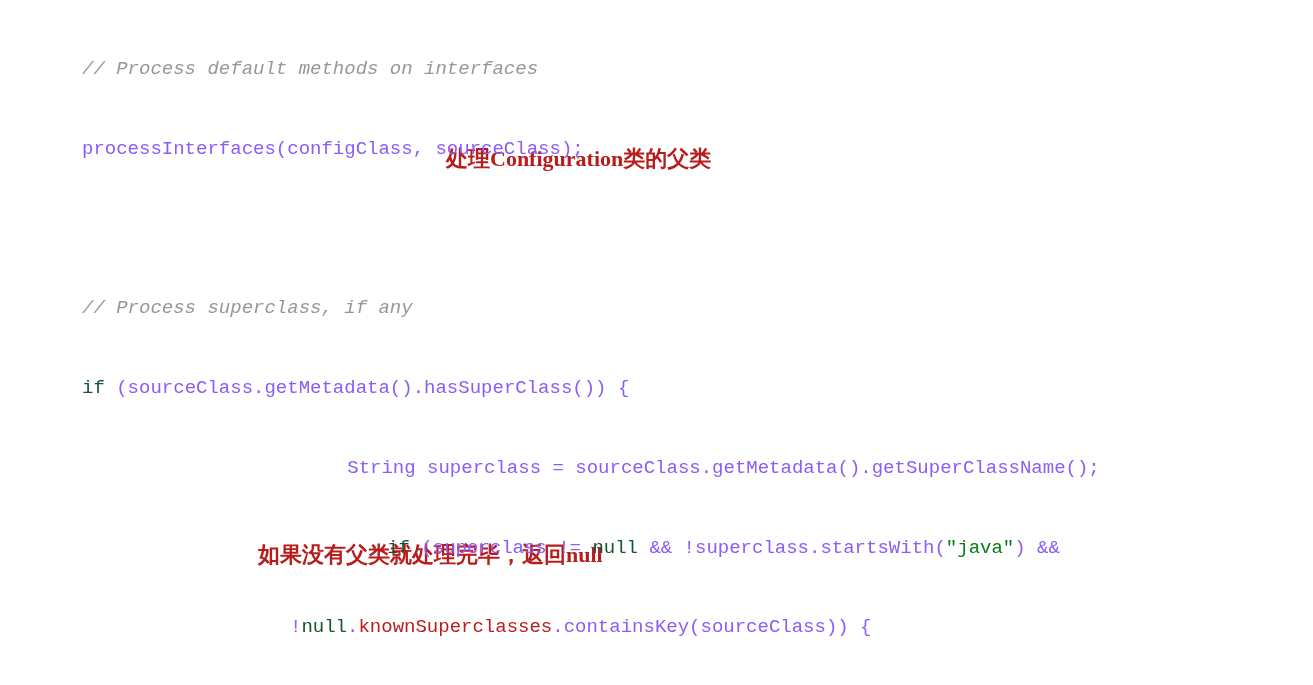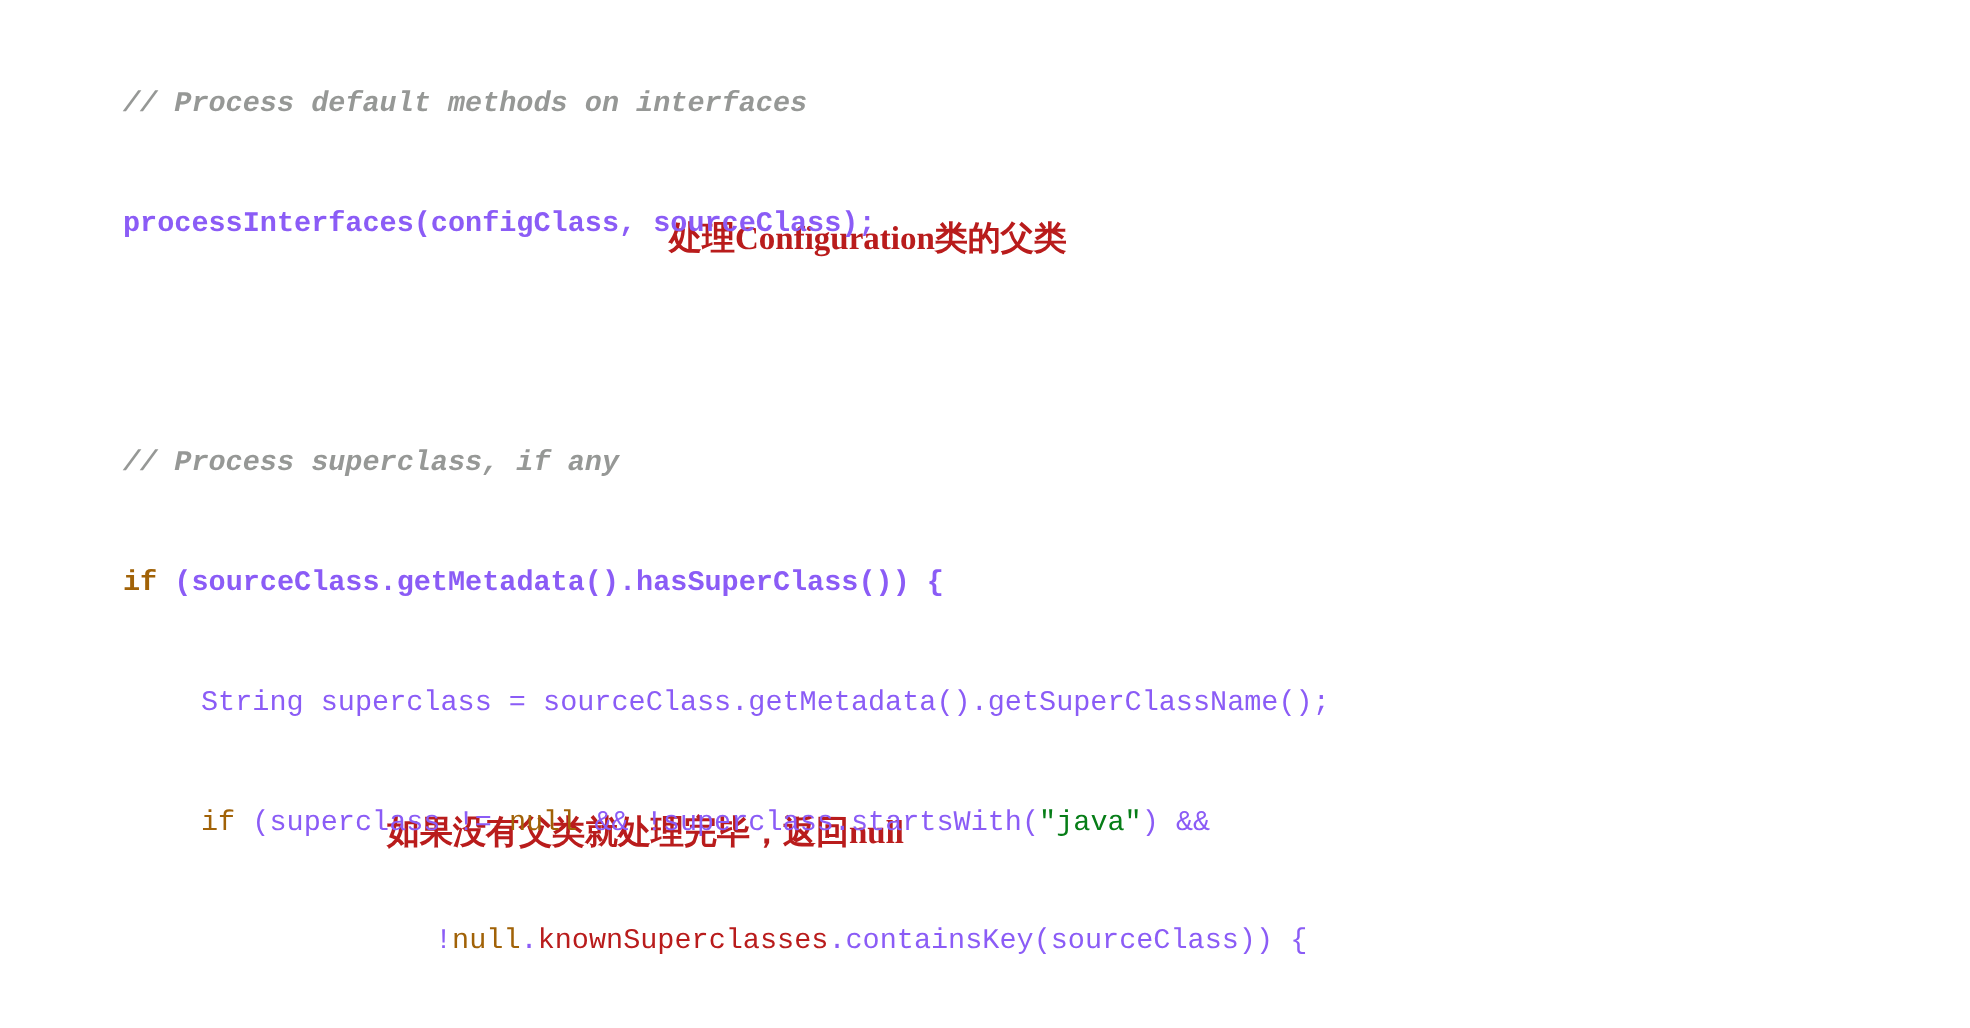--- a/index.html
+++ b/index.html
@@ -10,26 +10,26 @@
     font-size: 19px;
     line-height: 2.1;
     color: #24292e;
     position: relative;
   }
   .code-container {
     padding: 10px 0 10px 30px;
     white-space: pre;
     position: relative;
   }
-  .indent1 { padding-left: 52px; font-weight: bold; }
-  .indent2 { padding-left: 104px; }
+  .indent1 { padding-left: 52px; }
+  .indent2 { padding-left: 104px; text-align: center; }
   .indent4b { padding-left: 260px; }
 
   .comment { color: #969896; font-style: italic; }
-  .keyword { color: #a16207; }
+  .keyword { color: #14532d; }
   .string { color: #067d17; }
   .field { color: #b91c1c; }
   .plain { color: #8b5cf6; }
 
   .annotation {
     position: absolute;
     color: #b91c1c;
     font-family: Liberation Serif, serif;
     font-weight: bold;
     font-size: 22px;

